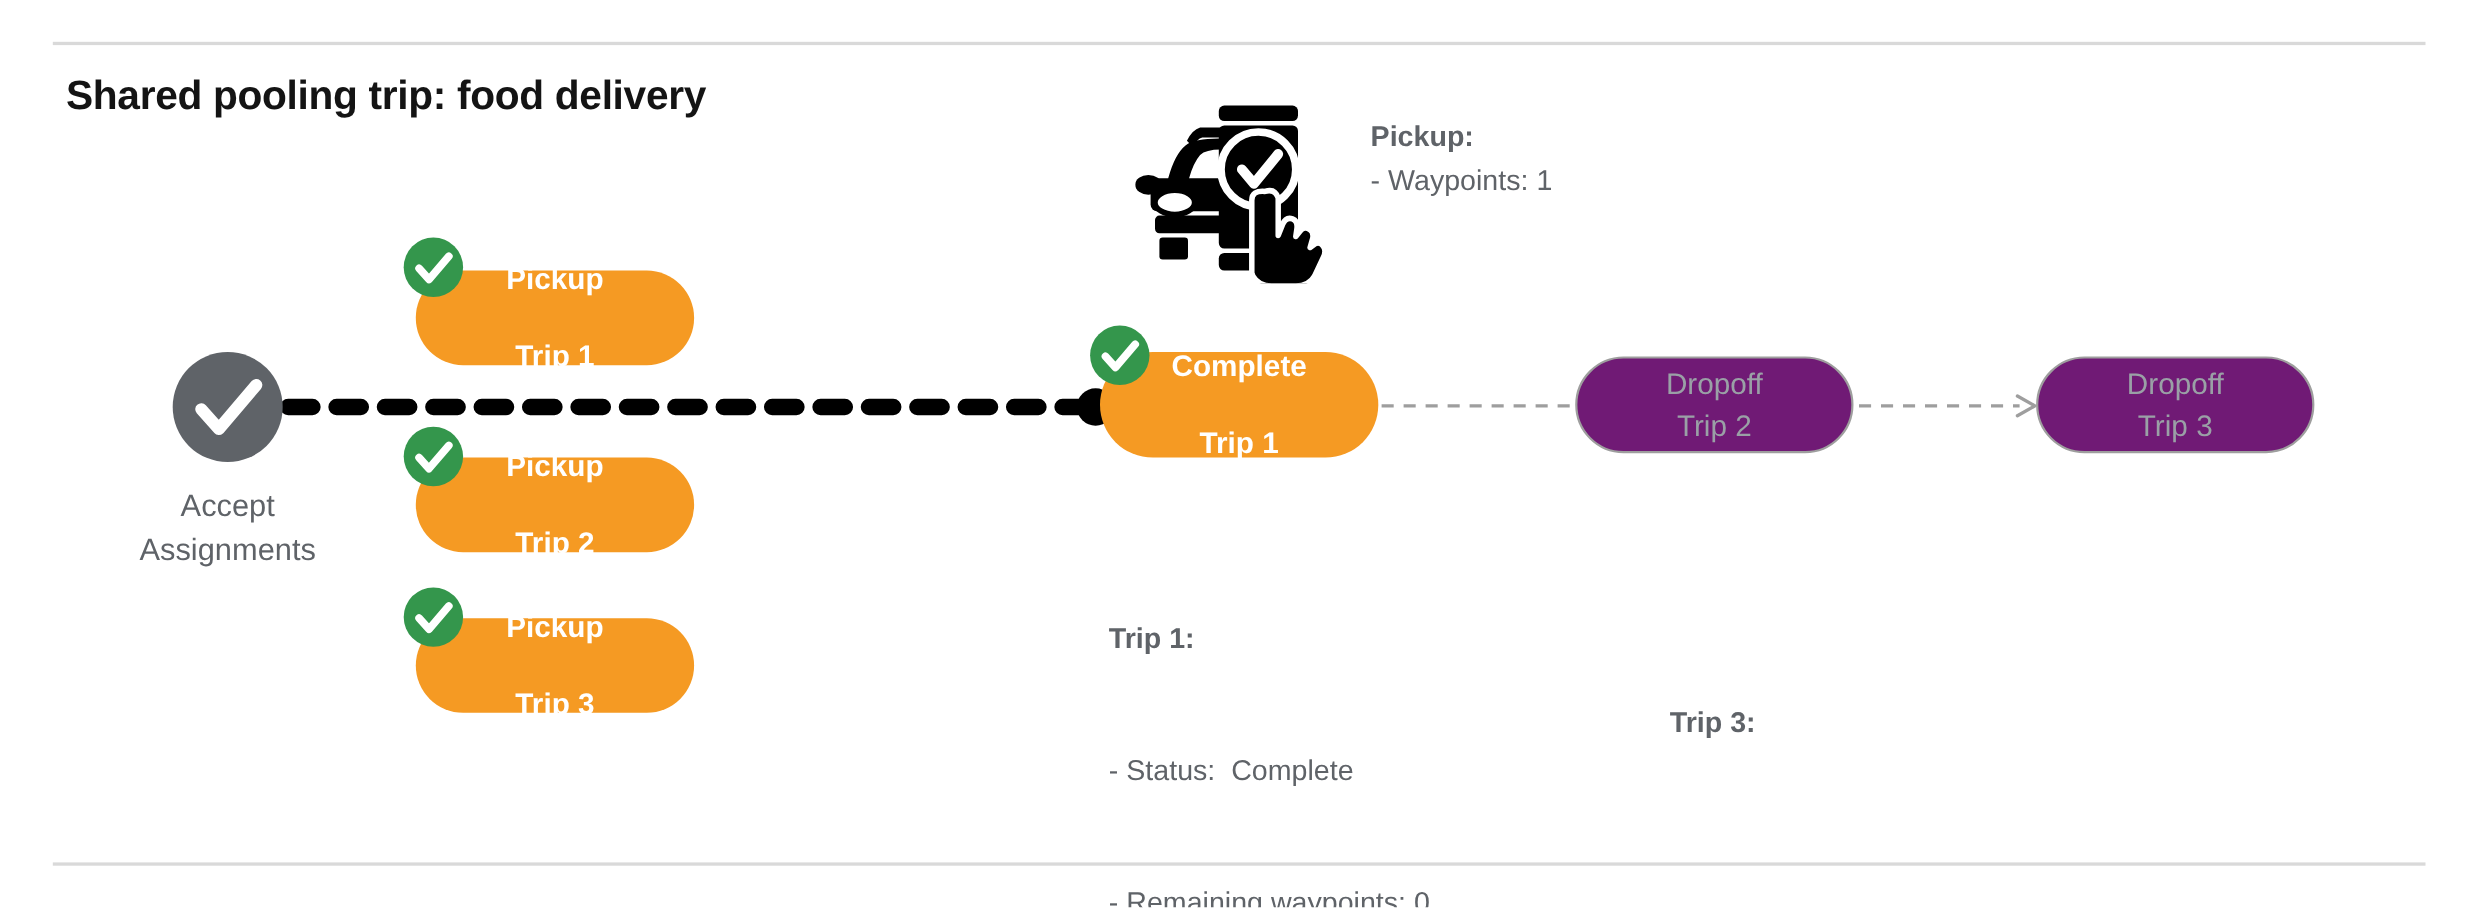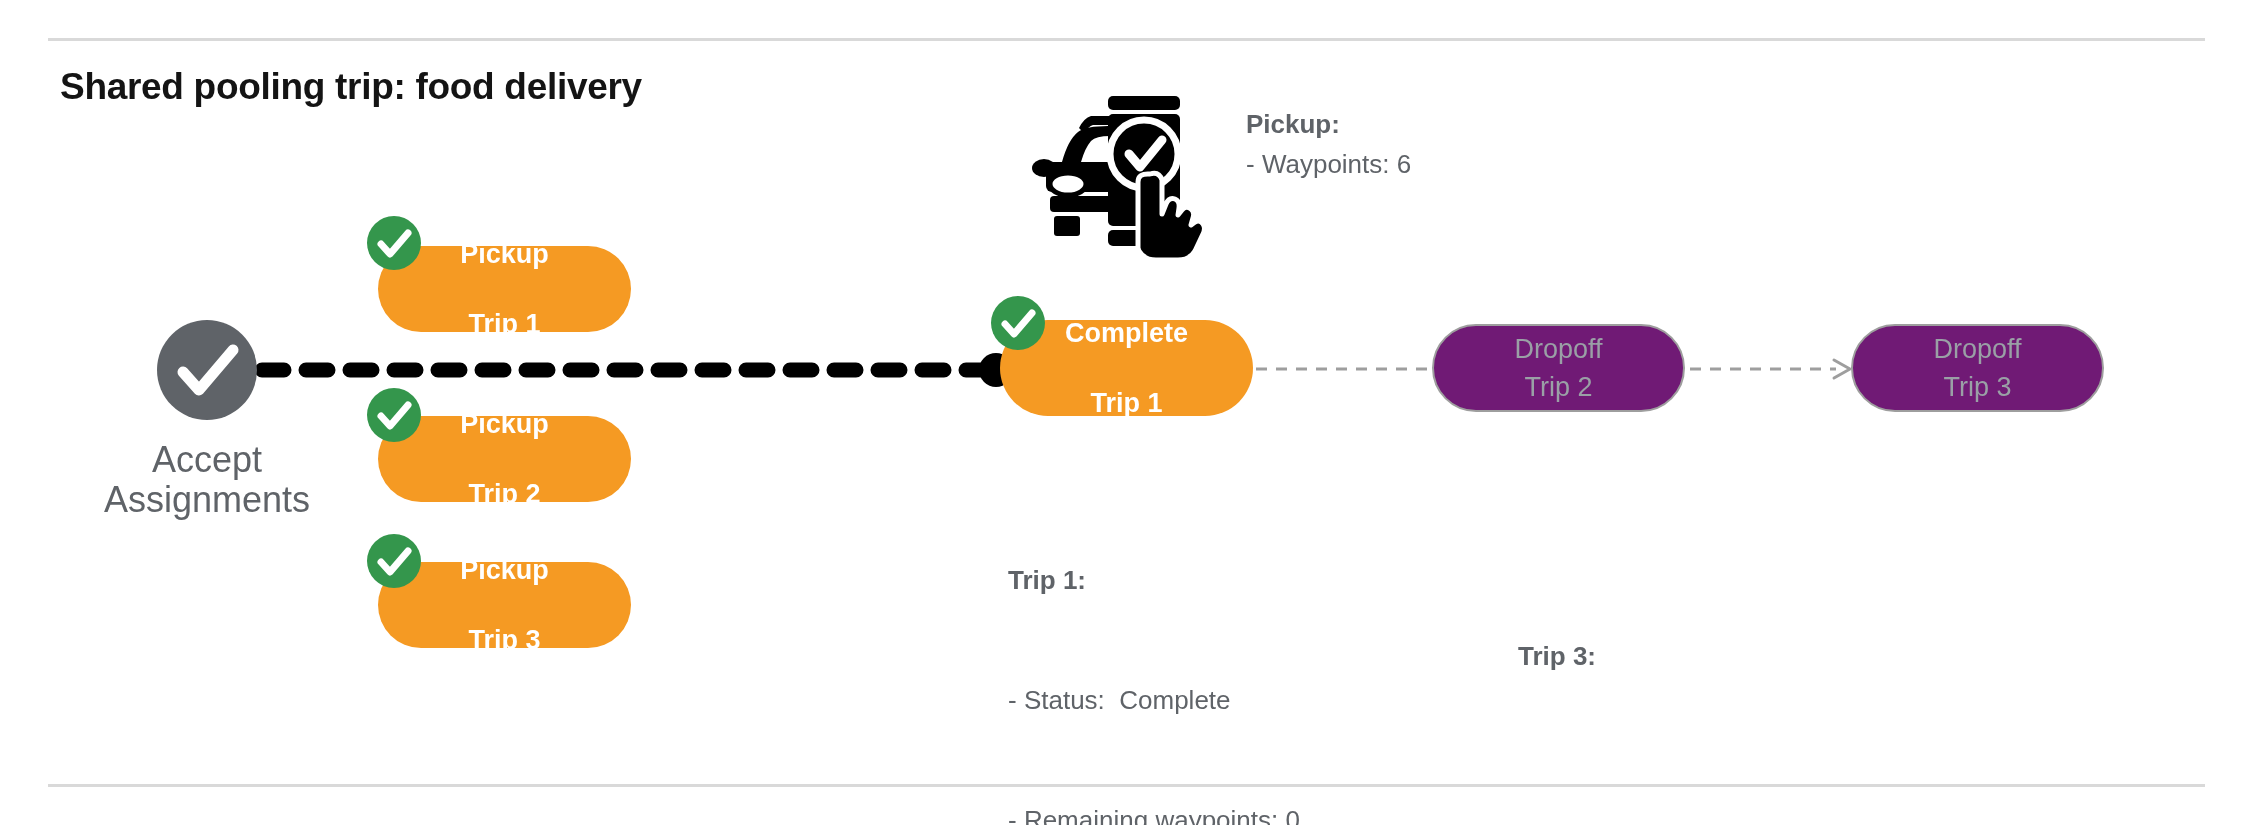--- a/index.html
+++ b/index.html
@@ -81,21 +81,21 @@
     border-radius: 50%;
     background: #5f6368;
   }
   .accept-node svg { position: absolute; left: 0; top: 0; }
   .accept-label {
     position: absolute;
     left: 97px;
     top: 440px;
     width: 220px;
     text-align: center;
-    font-size: 36px;
+    font-size: 28px;
     color: #5f6368;
     line-height: 40px;
   }
 
   
   .pill {
     position: absolute;
     display: flex;
     flex-direction: column;
     align-items: center;
@@ -188,21 +188,21 @@
 
         <path d="M118 86 q9 -3 12 6 l0 34 l4 -10 q3 -7 9 -5 q5 2 4 9 l-1 7 l4 -5 q4 -5 9 -1 q4 3 2 9 l-2 7 l4 -3 q5 -3 8 2 q3 4 0 10 l-8 17 q-5 9 -17 9 l-22 0 q-12 0 -17 -9 l-1 -3 l0 -66 q0 -9 12 -8 z" fill="#000000" stroke="#ffffff" stroke-width="5" stroke-linejoin="round"></path>
       </g>
     </svg>
   </div>
 
   <div class="vehicle-info">
     <div>
       <span class="lbl">Pickup:</span>
     </div>
-    <div>- Waypoints: 6</div>
+    <div>- Waypoints: 1</div>
   </div>
 
   <svg class="flow-svg" aria-hidden="true">
 
     <line x1="262" y1="370" x2="994" y2="370" stroke="#000000" stroke-width="15" stroke-linecap="round" stroke-dasharray="22 22"></line>
 
     <circle cx="996" cy="370" r="17" fill="#000000"></circle>
 
     <line x1="1256" y1="369" x2="1429" y2="369" stroke="#9e9e9e" stroke-width="3" stroke-dasharray="11 9"></line>
 

